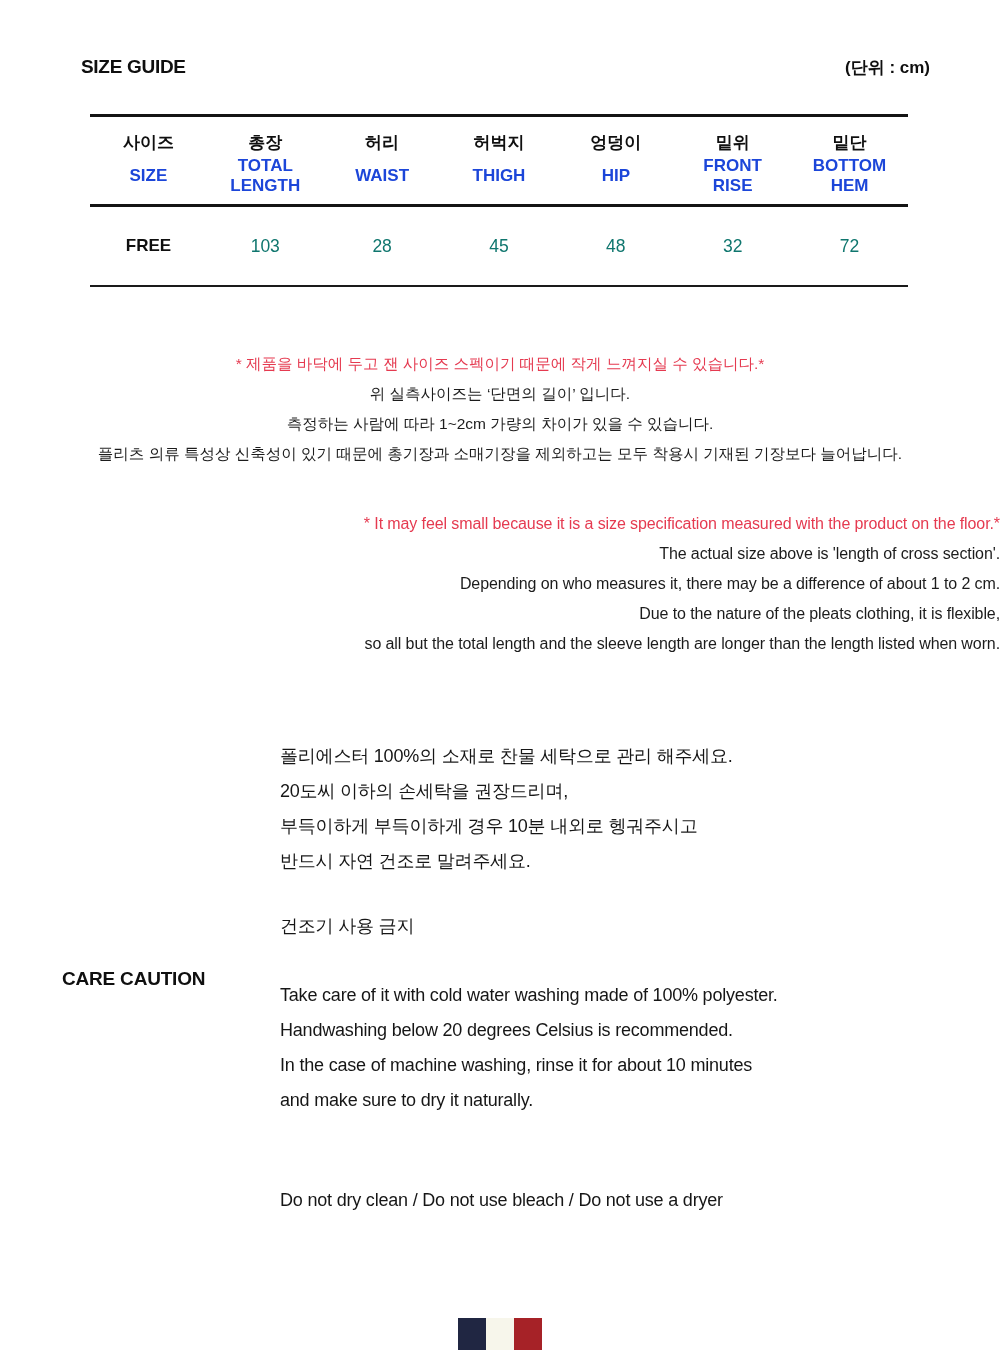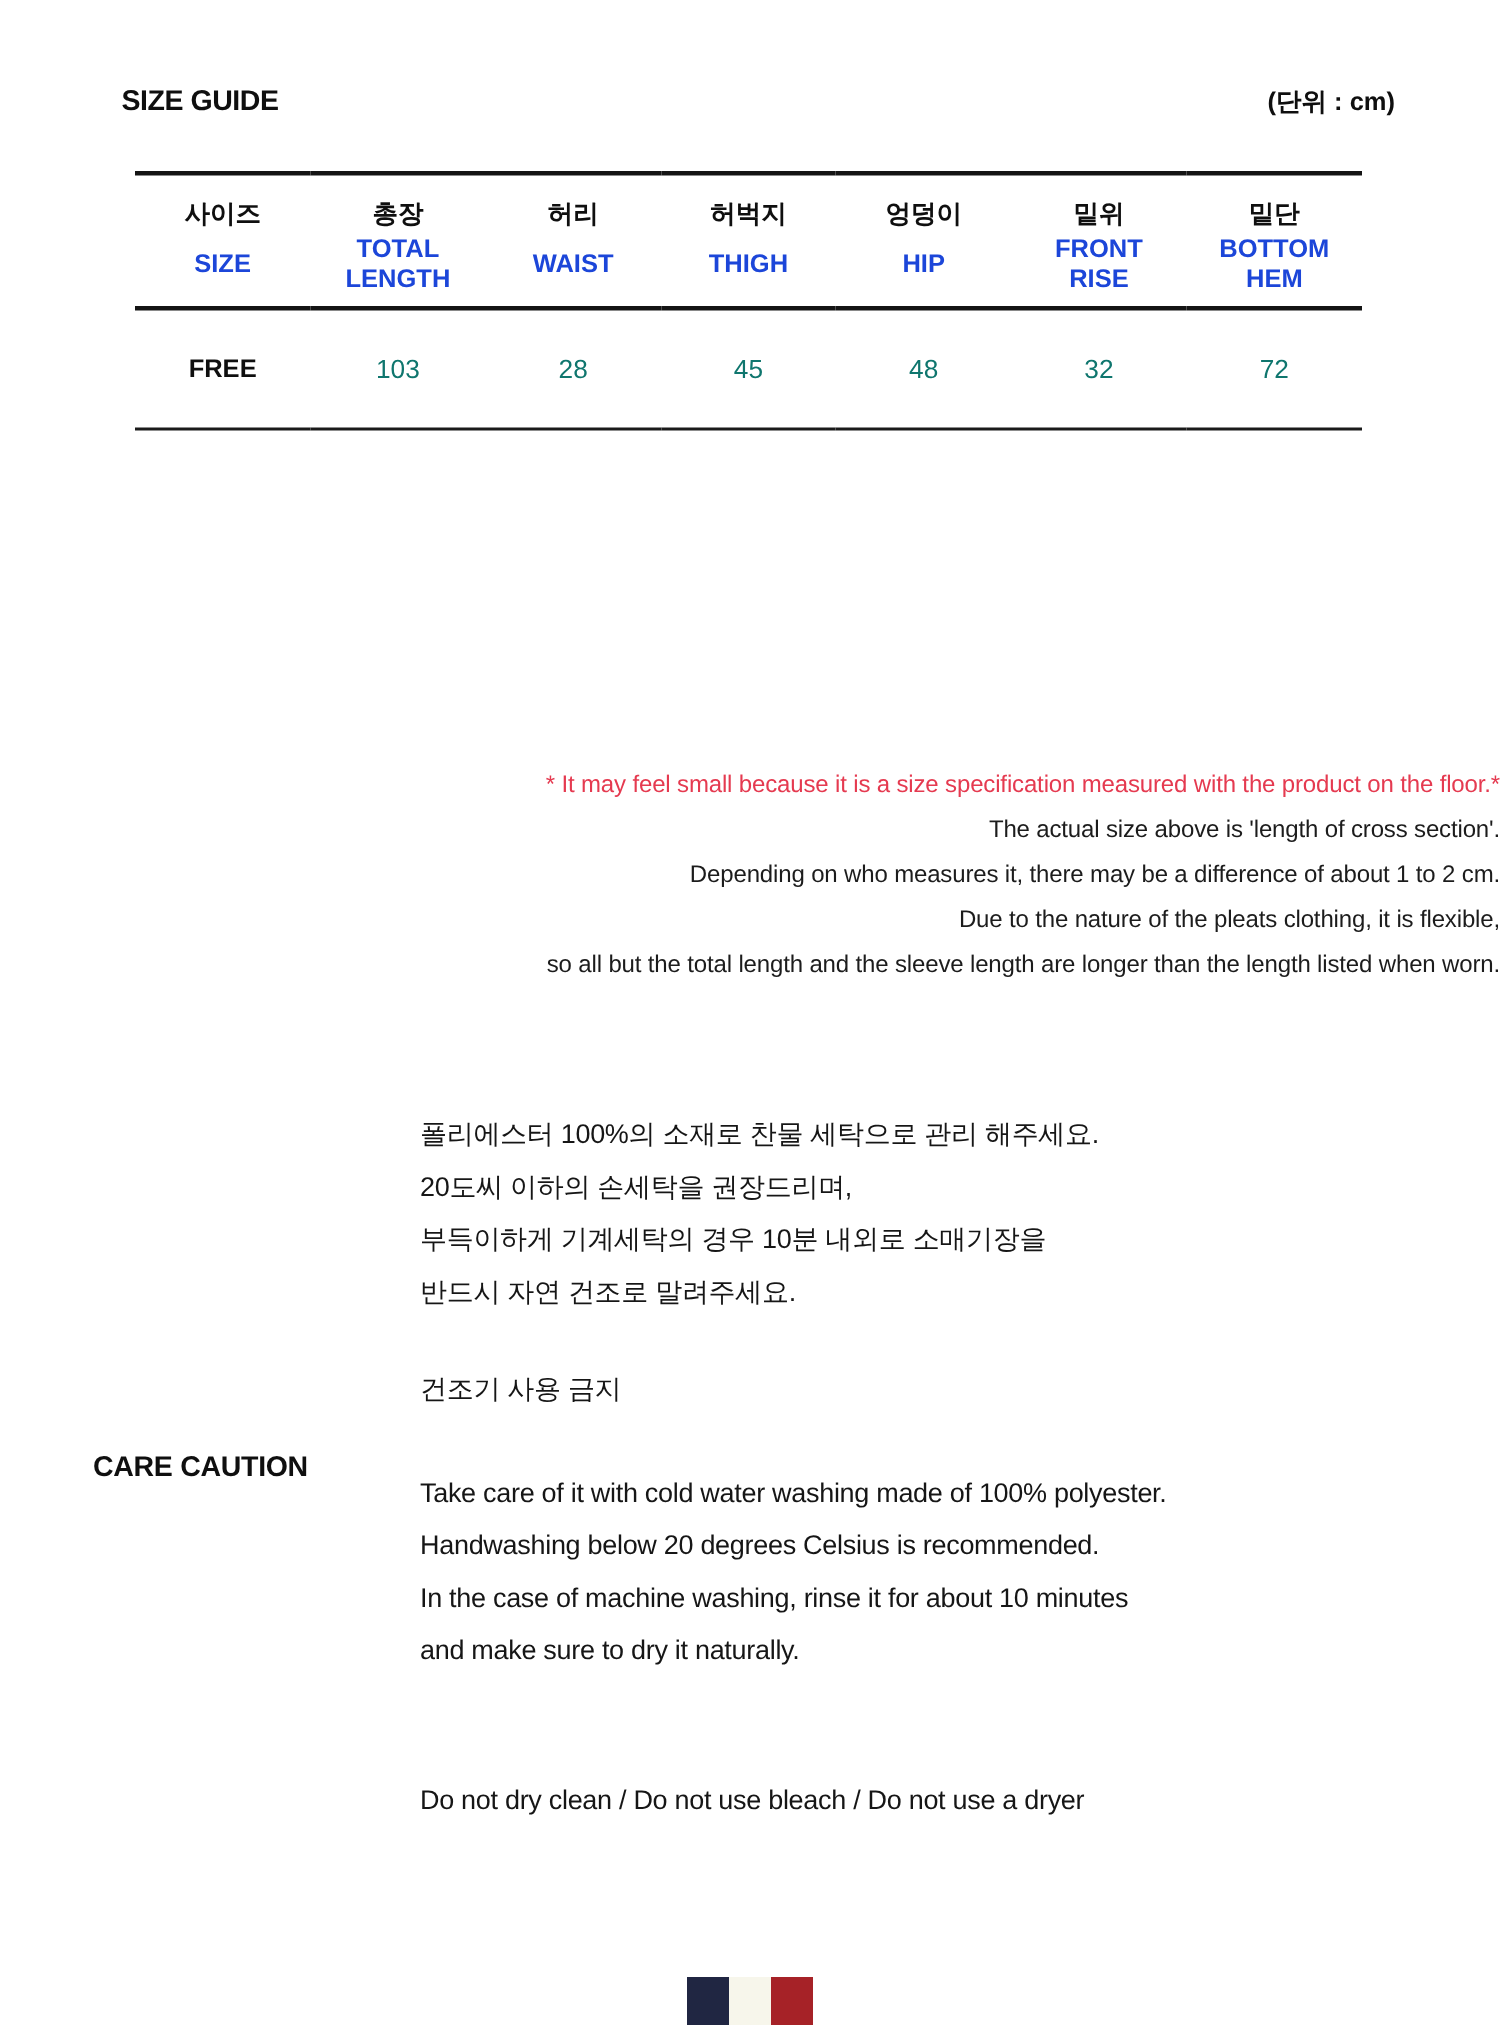--- a/index.html
+++ b/index.html
@@ -214,36 +214,42 @@
           <td>28</td>
           <td>45</td>
           <td>48</td>
           <td>32</td>
           <td>72</td>
         </tr>
       </tbody>
     </table>
   </div>
 
+  <div class="notes-kr">
+    <div class="note-highlight">* 제품을 바닥에 두고 잰 사이즈 스펙이기 때문에 작게 느껴지실 수 있습니다.*</div>
+    <div>위 실측사이즈는 ‘단면의 길이’ 입니다.</div>
+    <div>측정하는 사람에 따라 1~2cm 가량의 차이가 있을 수 있습니다.</div>
+    <div>플리츠 의류 특성상 신축성이 있기 때문에 총기장과 소매기장을 제외하고는 모두 착용시 기재된 기장보다 늘어납니다.</div>
+  </div>
 
   <div class="notes-en">
     <div class="note-highlight">* It may feel small because it is a size specification measured with the product on the floor.*</div>
     <div>The actual size above is 'length of cross section'.</div>
     <div>Depending on who measures it, there may be a difference of about 1 to 2 cm.</div>
     <div>Due to the nature of the pleats clothing, it is flexible,</div>
     <div>so all but the total length and the sleeve length are longer than the length listed when worn.</div>
   </div>
 
   <div class="care">
     <div class="care-title">CARE CAUTION</div>
     <div class="care-body">
       <div class="care-kr">
         <div>폴리에스터 100%의 소재로 찬물 세탁으로 관리 해주세요.</div>
         <div>20도씨 이하의 손세탁을 권장드리며,</div>
-        <div>부득이하게 기계세탁의 경우 10분 내외로 소매기장을</div>
+        <div>부득이하게 부득이하게 경우 10분 내외로 헹궈주시고</div>
         <div>반드시 자연 건조로 말려주세요.</div>
       </div>
       <div class="care-prohibit">
         <div>건조기 사용 금지</div>
       </div>
       <div class="care-en">
         <div>Take care of it with cold water washing made of 100% polyester.</div>
         <div>Handwashing below 20 degrees Celsius is recommended.</div>
         <div>In the case of machine washing, rinse it for about 10 minutes</div>
         <div>and make sure to dry it naturally.</div>

